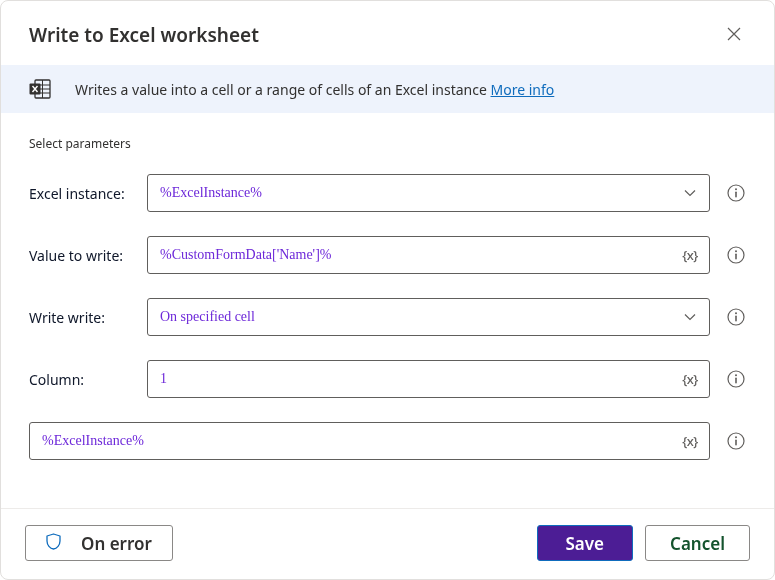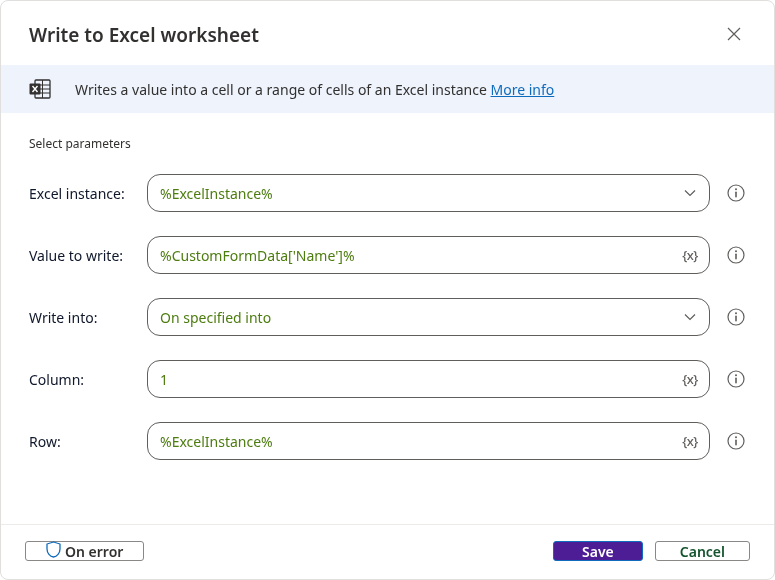--- a/index.html
+++ b/index.html
@@ -88,28 +88,29 @@
   .control-wrap {
     flex: 1;
     display: flex;
     align-items: center;
     position: relative;
   }
   .control {
     width: 100%;
     height: 38px;
     border: 1px solid #605e5c;
-    border-radius: 13px;
+    border-radius: 3px;
     padding: 0 40px 0 12px;
     font-size: 14px;
-    color: #4d7c0f;
+    color: #6d28d9;
     background: #fff;
     display: flex;
     align-items: center;
     cursor: text;
+    font-family: Liberation Serif, serif;
   }
   .control.dropdown { cursor: pointer; }
   .control-suffix {
     position: absolute;
     right: 8px;
     top: 50%;
     transform: translateY(-50%);
     color: #605e5c;
     display: flex;
     align-items: center;
@@ -140,30 +141,30 @@
   
   .footer {
     border-top: 1px solid #edebe9;
     padding: 16px 24px 18px 24px;
     display: flex;
     align-items: center;
     gap: 12px;
   }
   .footer-spacer { flex: 1; }
   .btn {
-    height: 20px;
+    height: 36px;
     padding: 0 20px;
     border-radius: 3px;
-    font-size: 14px;
+    font-size: 17px;
     font-weight: 600;
     cursor: pointer;
     display: inline-flex;
     align-items: center;
     justify-content: center;
-    gap: 4px;
+    gap: 20px;
     user-select: none;
   }
   .btn-secondary {
     background: #fff;
     border: 1px solid #8a8886;
     color: #323130;
   }
   .btn-secondary .shield { color: #0f6cbd; }
   .btn-primary {
     background: #4c1d95;
@@ -247,24 +248,24 @@
       <span class="help-icon">
         <svg width="18" height="18" viewBox="0 0 18 18">
             <circle cx="9" cy="9" r="8" fill="none" stroke="#605e5c" stroke-width="1.2"></circle>
             <circle cx="9" cy="5.2" r="1" fill="#605e5c"></circle>
             <rect x="8.2" y="7.5" width="1.6" height="6" rx="0.8" fill="#605e5c"></rect>
           </svg>
       </span>
     </div>
 
     <div class="form-row">
-      <div class="form-label">Write into:</div>
+      <div class="form-label">Write write:</div>
       <div class="control-wrap">
         <div class="control dropdown">
-          <span>On specified into</span>
+          <span>On specified cell</span>
         </div>
         <span class="control-suffix chevron">
           <svg width="12" height="12" viewBox="0 0 12 12">
               <path d="M1 3.5 L6 8.5 L11 3.5" fill="none" stroke="#605e5c" stroke-width="1.2"></path>
             </svg>
         </span>
       </div>
       <span class="help-icon">
         <svg width="18" height="18" viewBox="0 0 18 18">
             <circle cx="9" cy="9" r="8" fill="none" stroke="#605e5c" stroke-width="1.2"></circle>
@@ -285,21 +286,20 @@
       <span class="help-icon">
         <svg width="18" height="18" viewBox="0 0 18 18">
             <circle cx="9" cy="9" r="8" fill="none" stroke="#605e5c" stroke-width="1.2"></circle>
             <circle cx="9" cy="5.2" r="1" fill="#605e5c"></circle>
             <rect x="8.2" y="7.5" width="1.6" height="6" rx="0.8" fill="#605e5c"></rect>
           </svg>
       </span>
     </div>
 
     <div class="form-row">
-      <div class="form-label">Row:</div>
       <div class="control-wrap">
         <div class="control">
           <span>%ExcelInstance%</span>
         </div>
         <span class="control-suffix fx-icon">{x}</span>
       </div>
       <span class="help-icon">
         <svg width="18" height="18" viewBox="0 0 18 18">
             <circle cx="9" cy="9" r="8" fill="none" stroke="#605e5c" stroke-width="1.2"></circle>
             <circle cx="9" cy="5.2" r="1" fill="#605e5c"></circle>

